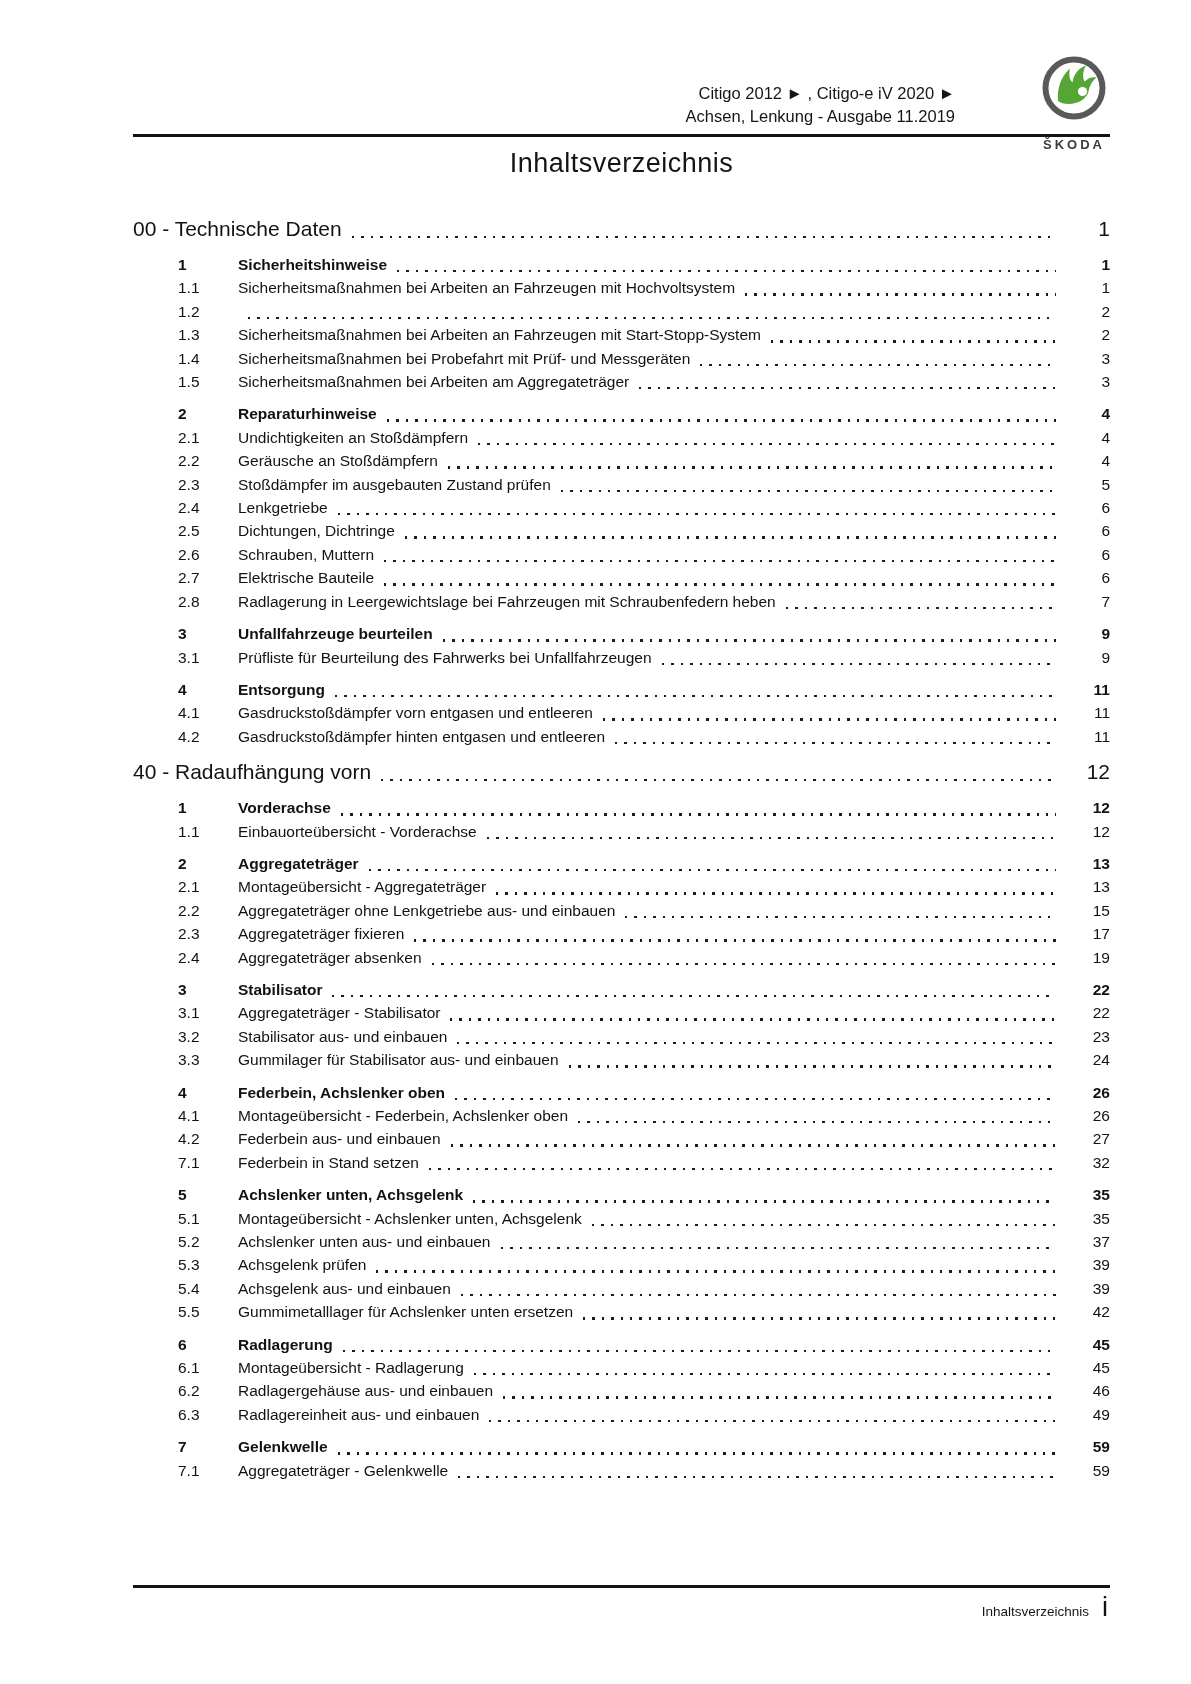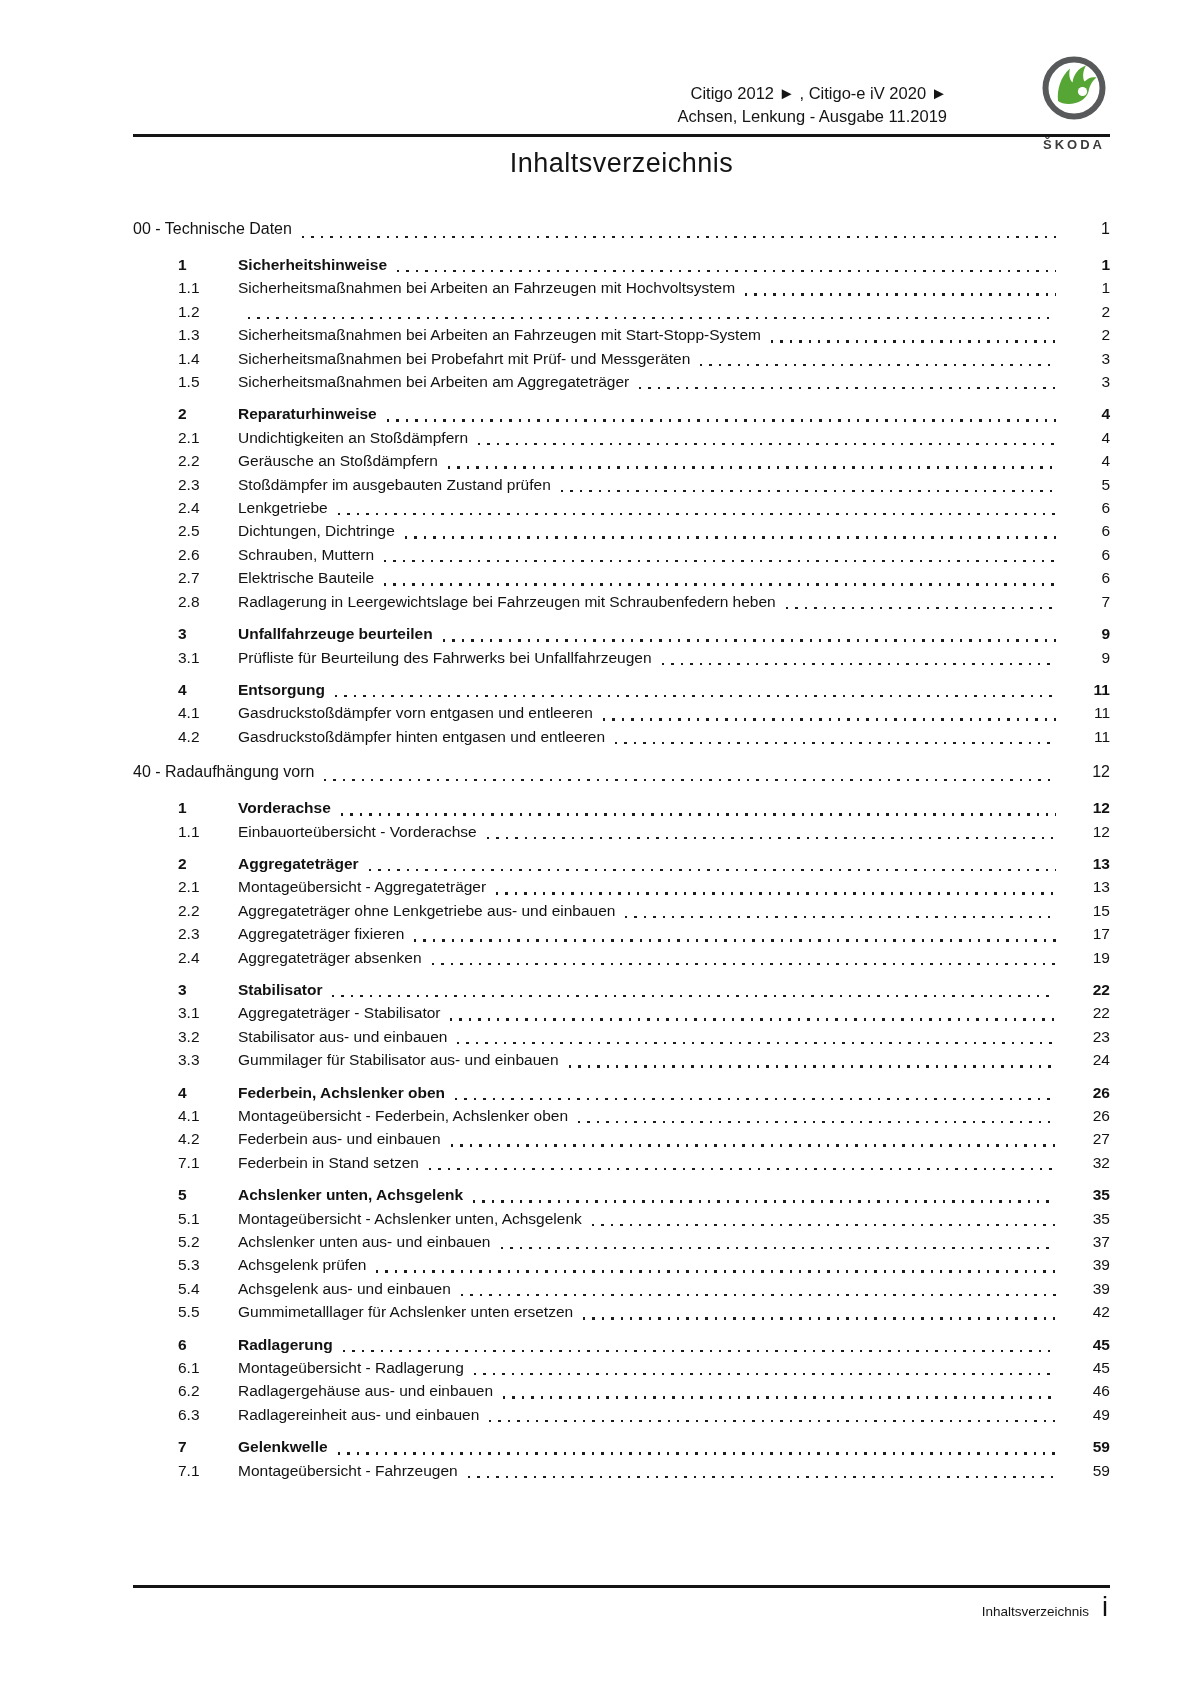--- a/index.html
+++ b/index.html
@@ -6,21 +6,21 @@
   .page{
     position:relative;
     width:1191px;height:1684px;
     background:#ffffff;
     font-family:"Liberation Sans", sans-serif;
     color:#121212;
     overflow:hidden;
   }
   
   .hdr-text{
-    position:absolute;top:82px;right:244px;
+    position:absolute;top:82px;right:236px;
     text-align:right;font-size:16.5px;line-height:23px;
     white-space:nowrap;color:#151515;
   }
   .hdr-rule{
     position:absolute;left:133px;top:134px;width:977px;height:3px;
     background:#141414;
   }
   .logo{
     position:absolute;top:56px;right:81px;width:72px;
     text-align:center;
@@ -46,21 +46,21 @@
   }
   .toc-row .dots{
     flex:1 1 auto;align-self:flex-end;height:2.4px;
     margin:0 8px 4px 10px;
     background-image:repeating-linear-gradient(to right,#1c1c1c 0 2.4px,transparent 2.4px 9.4px);
   }
   .toc-row .pagenum{
     flex:0 0 46px;text-align:right;white-space:nowrap;
   }
   .chapter{
-    font-size:16px;line-height:30px;margin-bottom:3px;
+    font-size:21px;line-height:30px;margin-bottom:3px;
   }
   .chapter .dots{margin-bottom:6px;}
   .entry{
     font-size:15.5px;line-height:23.4px;padding-left:45px;
   }
   .entry .num{flex:0 0 60px;}
   .entry .label{flex:0 0 auto;white-space:nowrap;}
   .entry.bold{font-weight:700;margin-top:9px;}
   
   .ftr-rule{
@@ -438,21 +438,21 @@
 
   <div class="toc-row entry bold">
     <span class="num">7</span>
     <span class="label">Gelenkwelle</span>
     <span class="dots"></span>
     <span class="pagenum">59</span>
   </div>
 
   <div class="toc-row entry">
     <span class="num">7.1</span>
-    <span class="label">Montageübersicht - Fahrzeugen</span>
+    <span class="label">Aggregateträger - Gelenkwelle</span>
     <span class="dots"></span>
     <span class="pagenum">59</span>
   </div>
 
 </div>
   </section>
 </main>
 
   <div class="ftr-rule"></div>
   <div class="ftr">

